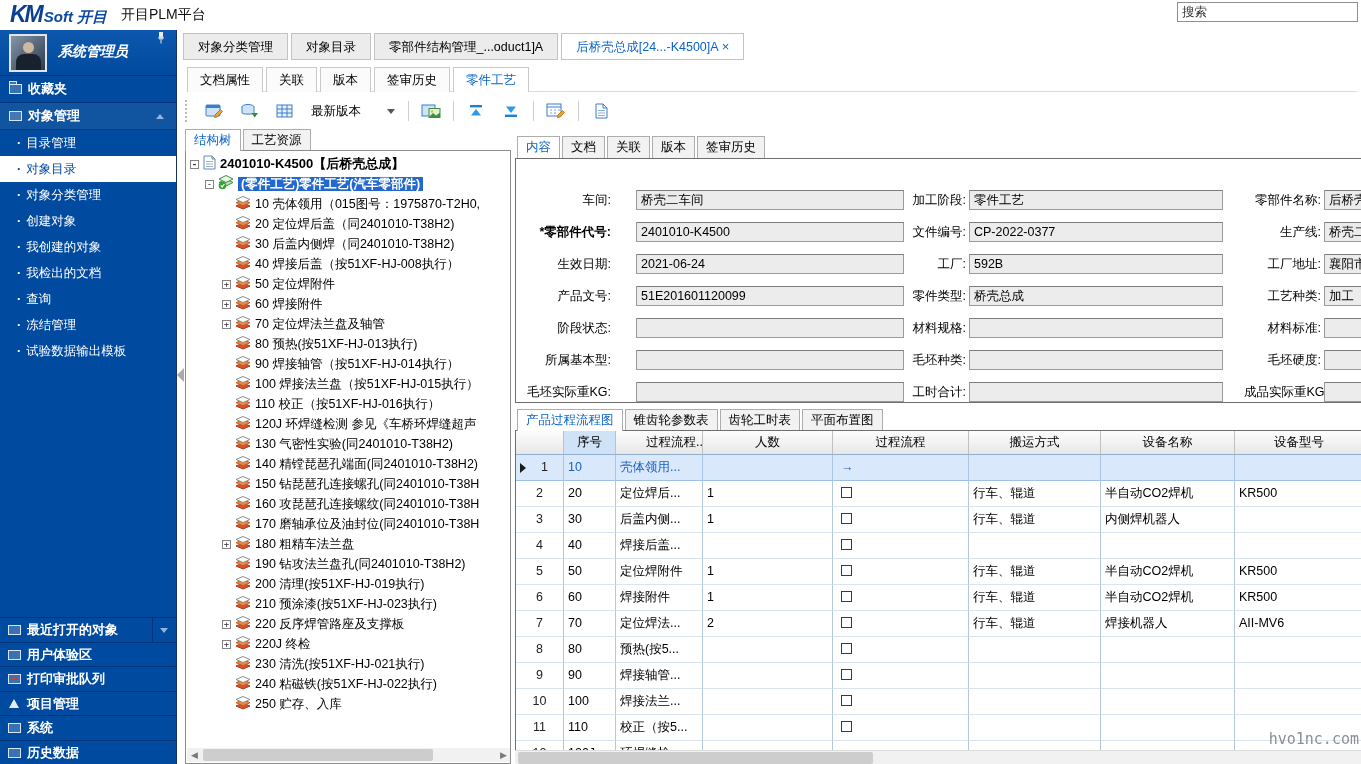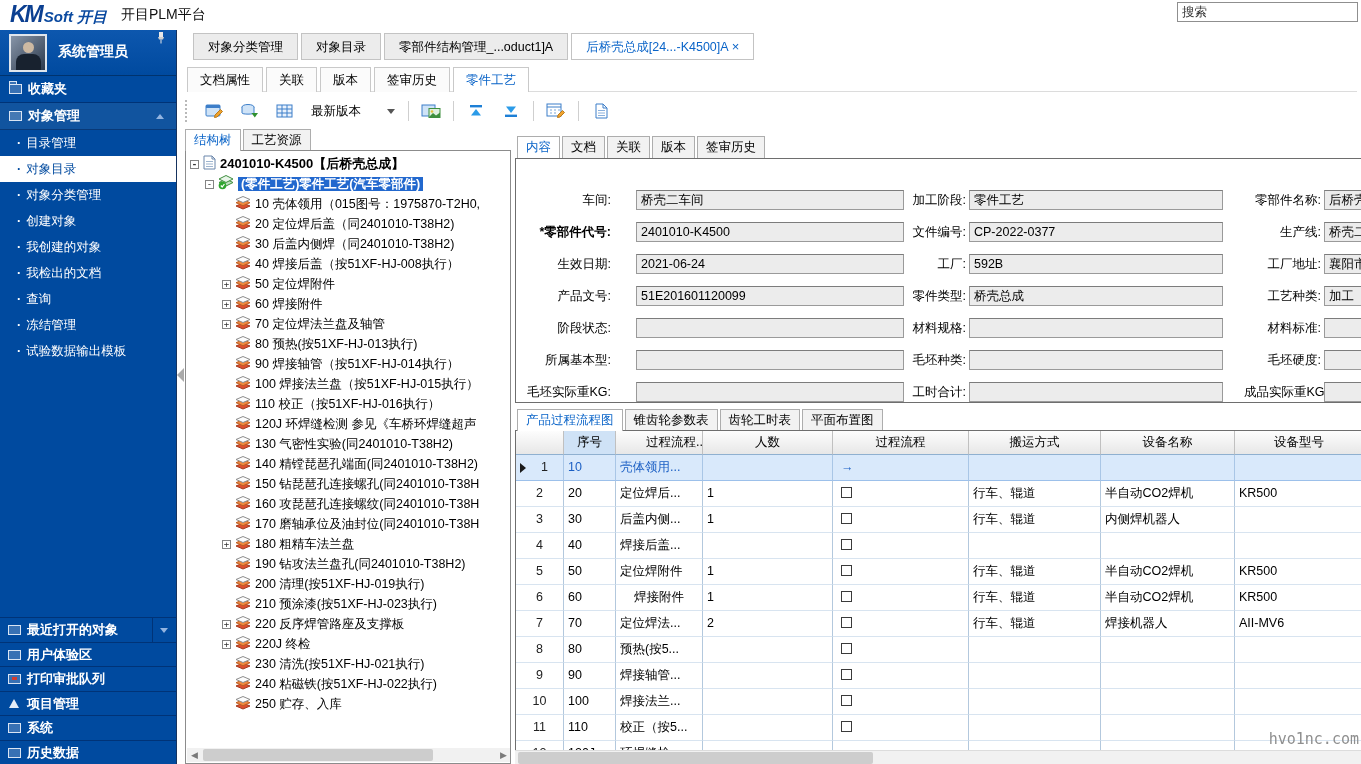--- a/index.html
+++ b/index.html
@@ -14,21 +14,21 @@
   .app-title { position:absolute; left:121px; top:6px; font-size:14px; color:#111; }
   .search-input { position:absolute; right:3px; top:2px; width:181px; height:20px; border:1px solid #8f8f8f; font-size:12.5px; padding:1px 4px; font-family:inherit; }
   .search-input::placeholder { color:#333; }
 
   
   .sidebar { position:absolute; left:0; top:30px; width:177px; height:734px; background:#004a9f; color:#fff; border-right:1px solid #16335f; }
   .user-header { position:relative; height:46px; background:linear-gradient(#0d57ae,#004a9f); border-bottom:1px solid #00336e; }
   .avatar { position:absolute; left:9px; top:4px; width:38px; height:38px; border:2px solid #dfe5ec; background:linear-gradient(135deg,#8795a8,#2c3a4d); overflow:hidden; }
   .avatar::before { content:""; position:absolute; left:12px; top:6px; width:11px; height:11px; border-radius:50%; background:#cdb9a2; }
   .avatar::after { content:""; position:absolute; left:5px; top:18px; width:25px; height:16px; border-radius:8px 8px 0 0; background:#18222f; }
-  .user-name { position:absolute; left:58px; top:13px; font-size:14px; font-weight:bold; }
+  .user-name { position:absolute; left:58px; top:13px; font-size:14px; font-weight:bold;font-style:italic; }
   .pin-icon { position:absolute; right:10px; top:1px; width:10px; height:13px; }
   .side-item { position:relative; height:27px; line-height:26px; padding-left:9px; font-size:13px; font-weight:bold; border-bottom:1px solid rgba(0,25,70,.45); cursor:pointer; white-space:nowrap; }
   .side-item.expanded { background:#11549f; }
   .s-ico { display:inline-block; width:13px; height:10px; margin-right:6px; vertical-align:-1px; border:1px solid #d9e4f3; background:rgba(255,255,255,.22); position:relative; }
   .s-ico.folder-icon::before { content:""; position:absolute; left:-1px; top:-4px; width:6px; height:3px; border:1px solid #d9e4f3; border-bottom:none; background:rgba(255,255,255,.22); }
   .s-ico.print-icon::after { content:""; position:absolute; left:3px; top:2px; width:5px; height:3px; background:#d23b2e; }
   .s-ico.project-icon { background:none; border:none; }
   .s-ico.project-icon::before { content:""; position:absolute; left:1px; top:0; border-left:5px solid transparent; border-right:5px solid transparent; border-bottom:9px solid #e4ecf7; }
   .caret-up { position:absolute; right:12px; top:11px; width:0; height:0; border-left:4px solid transparent; border-right:4px solid transparent; border-bottom:5px solid #93b4e0; }
   .sub-item { position:relative; height:26px; line-height:26px; padding-left:17px; font-size:12.5px; cursor:pointer; white-space:nowrap; }
@@ -36,21 +36,21 @@
   .sub-item.selected { background:#fff; color:#004a9f; }
   .sidebar-bottom { position:absolute; left:0; bottom:0; width:100%; }
   .bottom-item { position:relative; height:24.5px; line-height:24px; padding-left:8px; font-size:13px; font-weight:bold; border-top:1px solid rgba(0,25,70,.45); cursor:pointer; white-space:nowrap; }
   .dd-zone { position:absolute; right:0; top:0; width:24px; height:100%; border-left:1px solid rgba(0,25,70,.45); }
   .caret-down { position:absolute; right:8px; top:10px; width:0; height:0; border-left:4px solid transparent; border-right:4px solid transparent; border-top:5px solid #93b4e0; }
 
   
   .main { position:absolute; left:177px; top:30px; width:1184px; height:734px; background:#fff; }
   .collapse-handle { position:absolute; left:0; top:338px; width:0; height:0; border-top:7px solid transparent; border-bottom:7px solid transparent; border-right:7px solid #a9a9a9; cursor:pointer; }
 
-  .tabstrip { position:absolute; left:16px; white-space:nowrap; }
+  .tabstrip { position:absolute; left:6px; white-space:nowrap; }
   .strip-main { top:3px; }
   .strip-doc { top:36px; left:10px; width:1170px; border-bottom:1px solid #dcdcdc; padding-bottom:0; }
   .tab-lg { display:inline-block; height:27px; line-height:26px; padding:0 14px; margin-right:3px; background:#ececec; border:1px solid #c3c3c3; font-size:12.5px; cursor:pointer; }
   .tab-lg.active { background:#fff; color:#0a64c8; }
   .tab-lg .tab-close { margin-left:3px; color:#0a64c8; font-size:13px; }
   .tab-md { display:inline-block; height:25px; line-height:24px; padding:0 12px; margin-right:3px; background:#fbfbfb; border:1px solid #c9c9c9; border-bottom:none; font-size:12.5px; cursor:pointer; position:relative; top:1px; }
   .tab-md.active { background:#fff; color:#0a64c8; }
 
   .toolbar { position:absolute; left:8px; top:66px; height:30px; display:flex; align-items:center; gap:9px; }
   .grip { width:4px; height:22px; border-left:2px dotted #b9b9b9; margin-right:4px; }
@@ -565,21 +565,21 @@
             <div class="g-cell" style="width: 136px;"><span class="cbx"></span></div>
             <div class="g-cell" style="width: 132px;">行车、辊道</div>
             <div class="g-cell" style="width: 134px;">半自动CO2焊机</div>
             <div class="g-cell" style="width: 129px;">KR500</div>
           </div>
           <div class="g-row">
             <div class="g-cell marker" style="width: 48px;">
               <span class="rownum">6</span>
             </div>
             <div class="g-cell" style="width: 52px;">60</div>
-            <div class="g-cell" style="width: 87px; text-align: center;">焊接附件</div>
+            <div class="g-cell" style="width: 87px;">焊接附件</div>
             <div class="g-cell" style="width: 130px;">1</div>
             <div class="g-cell" style="width: 136px;"><span class="cbx"></span></div>
             <div class="g-cell" style="width: 132px;">行车、辊道</div>
             <div class="g-cell" style="width: 134px;">半自动CO2焊机</div>
             <div class="g-cell" style="width: 129px;">KR500</div>
           </div>
           <div class="g-row">
             <div class="g-cell marker" style="width: 48px;">
               <span class="rownum">7</span>
             </div>

